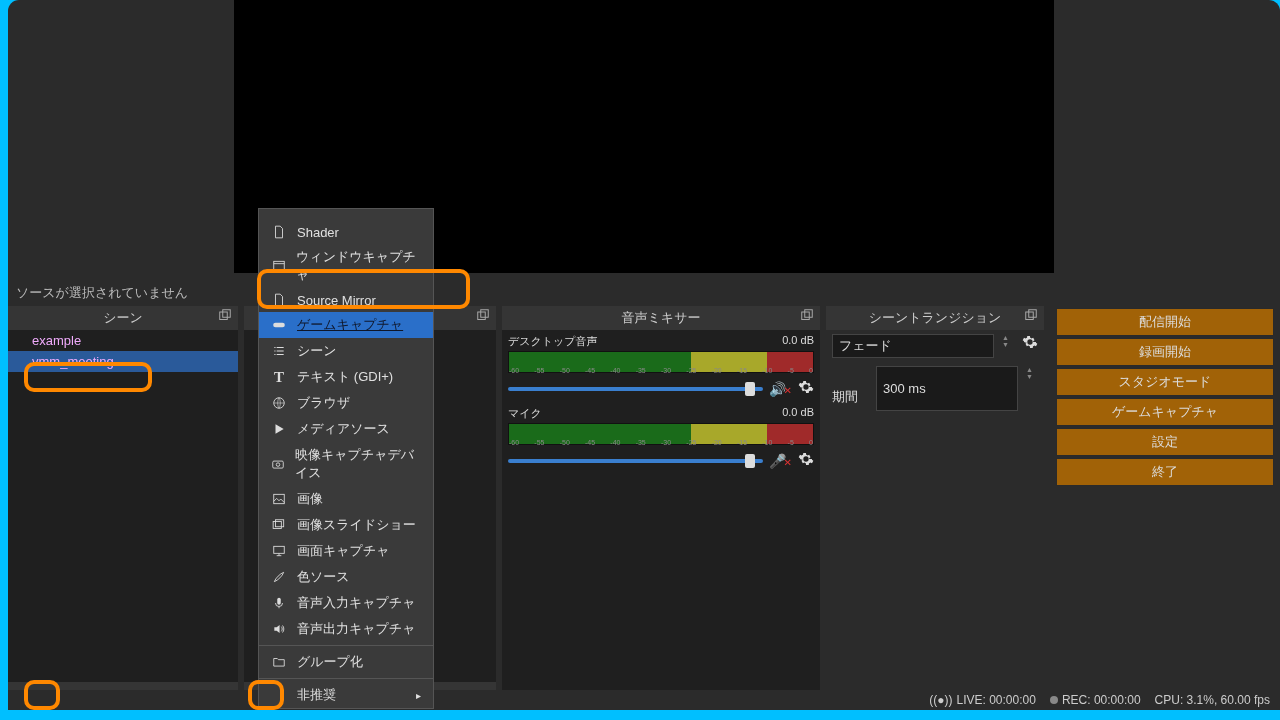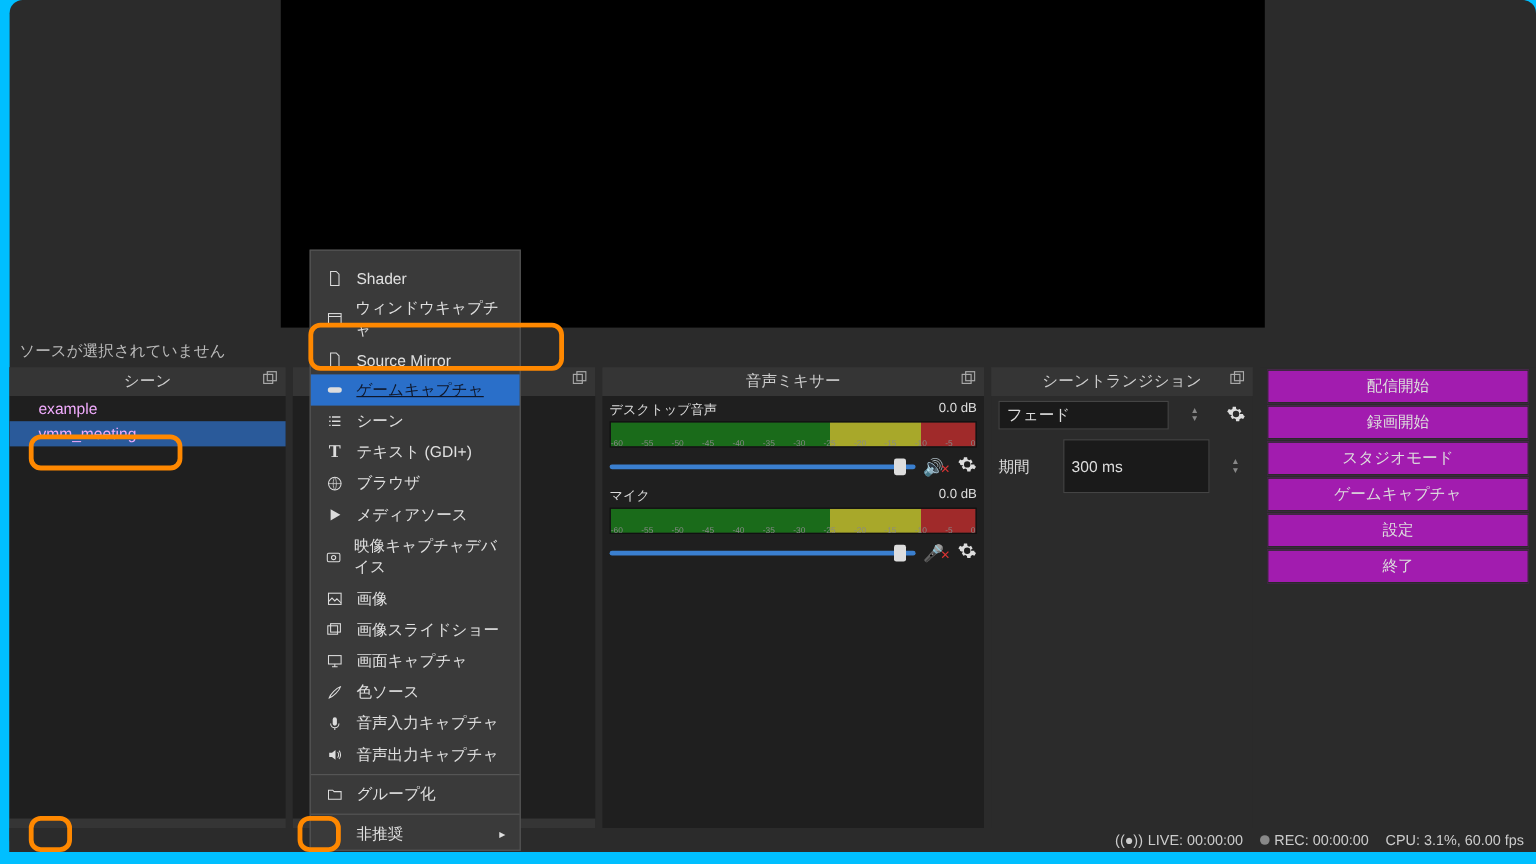--- a/index.html
+++ b/index.html
@@ -30,26 +30,26 @@
 .menu-item.submenu::after { content: "▸"; margin-left: auto; font-size: 10px; }
 .mixer-ch { margin: 4px 6px 8px 6px; }
 .mixer-top { display: flex; justify-content: space-between; color: #ddd; font-size: 11px; }
 .meter { height: 22px; background: linear-gradient(to right, #1a6b1a 0%, #1a6b1a 60%, #a8a82a 60%, #a8a82a 85%, #a02a2a 85%, #a02a2a 100%); border: 1px solid #111; position: relative; margin-top: 2px; }
 .meter-ticks { position: absolute; bottom: -2px; left: 0; right: 0; display: flex; justify-content: space-between; font-size: 7px; color: #888; }
 .slider-row { display: flex; align-items: center; gap: 6px; margin-top: 6px; }
 .slider { flex: 1; height: 4px; background: #3a7fcf; position: relative; border-radius: 2px; }
 .slider-thumb { position: absolute; right: 8px; top: -5px; width: 10px; height: 14px; background: #ddd; border-radius: 2px; }
 .mute-ic { color: #d33; font-size: 14px; }
 .gear-ic { color: #ddd; font-size: 14px; cursor: pointer;}
-.trans-row { display: flex; align-items: center; gap: 18px; padding: 4px 6px; }
+.trans-row { display: flex; align-items: flex-start; gap: 8px; padding: 4px 6px; }
 .trans-select { flex: 1; background: #1a1a1a; border: 1px solid #444; color: #ddd; padding: 2px 6px; font-size: 13px; position: relative; }
 .spin { width: 12px; display: flex; flex-direction: column; color: #888; font-size: 7px;}
-.trans-label { width: 36px; color: #ddd; }
+.trans-label { width: 36px; color: #ddd; margin-top: 22px; }
 .trans-input { flex: 1; background: #1a1a1a; border: 1px solid #444; color: #ddd; padding: 14px 6px; font-size: 13px; }
-.ctrl-btn { background: #a21caf; border: 1px solid #2a2a2a; color: #ddd; padding: 4px 0; margin: 2px 6px; text-align: center; cursor: pointer; font-size: 13px; }
+.ctrl-btn { background: #a16207; border: 1px solid #2a2a2a; color: #ddd; padding: 4px 0; margin: 2px 6px; text-align: center; cursor: pointer; font-size: 13px; }
 .status-bar { position: absolute; bottom: 0; left: 0; right: 0; height: 20px; display: flex; align-items: center; justify-content: flex-end; gap: 14px; padding: 0 10px; color: #ccc; font-size: 12px; background: #2b2b2b;}
 .status-item { display: flex; align-items: center; gap: 4px; }
 .hl-box { position: absolute; border: 4px solid #ff8800; border-radius: 10px; pointer-events: none; z-index: 200; }
 .popout-svg { width: 12px; height: 12px; }
 svg { fill: currentColor; }
 </style>
 </head>
 <body>
 
 <div class="app">

